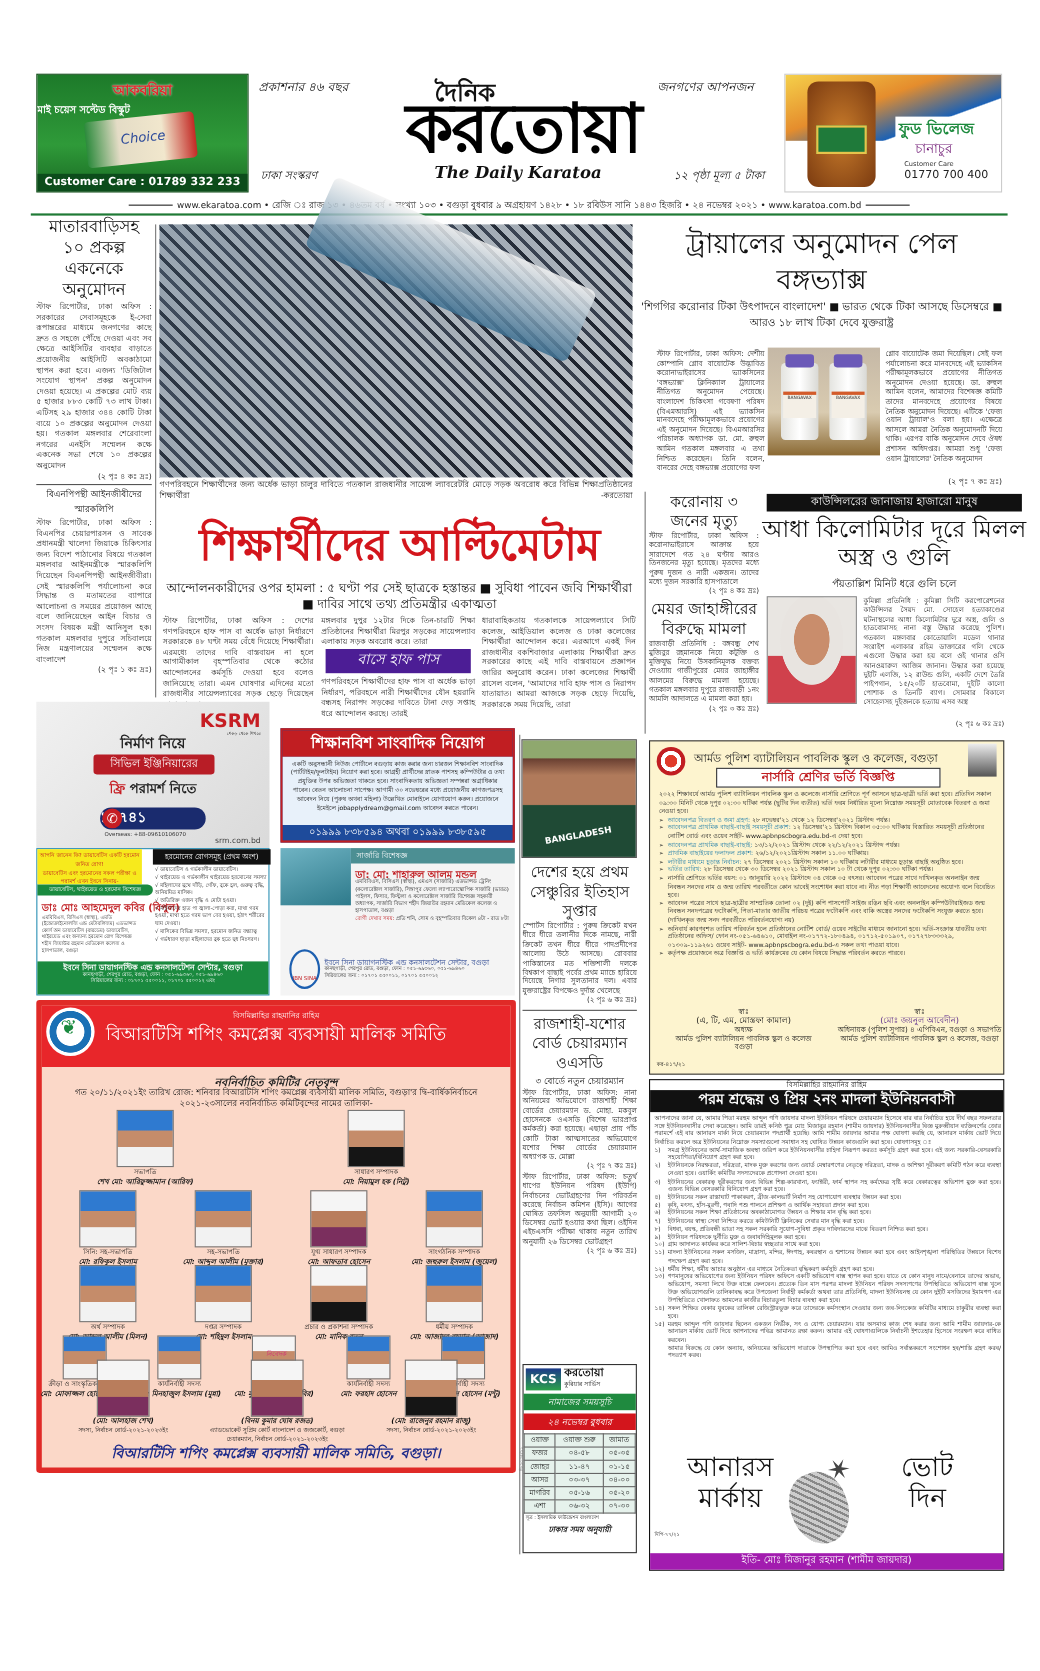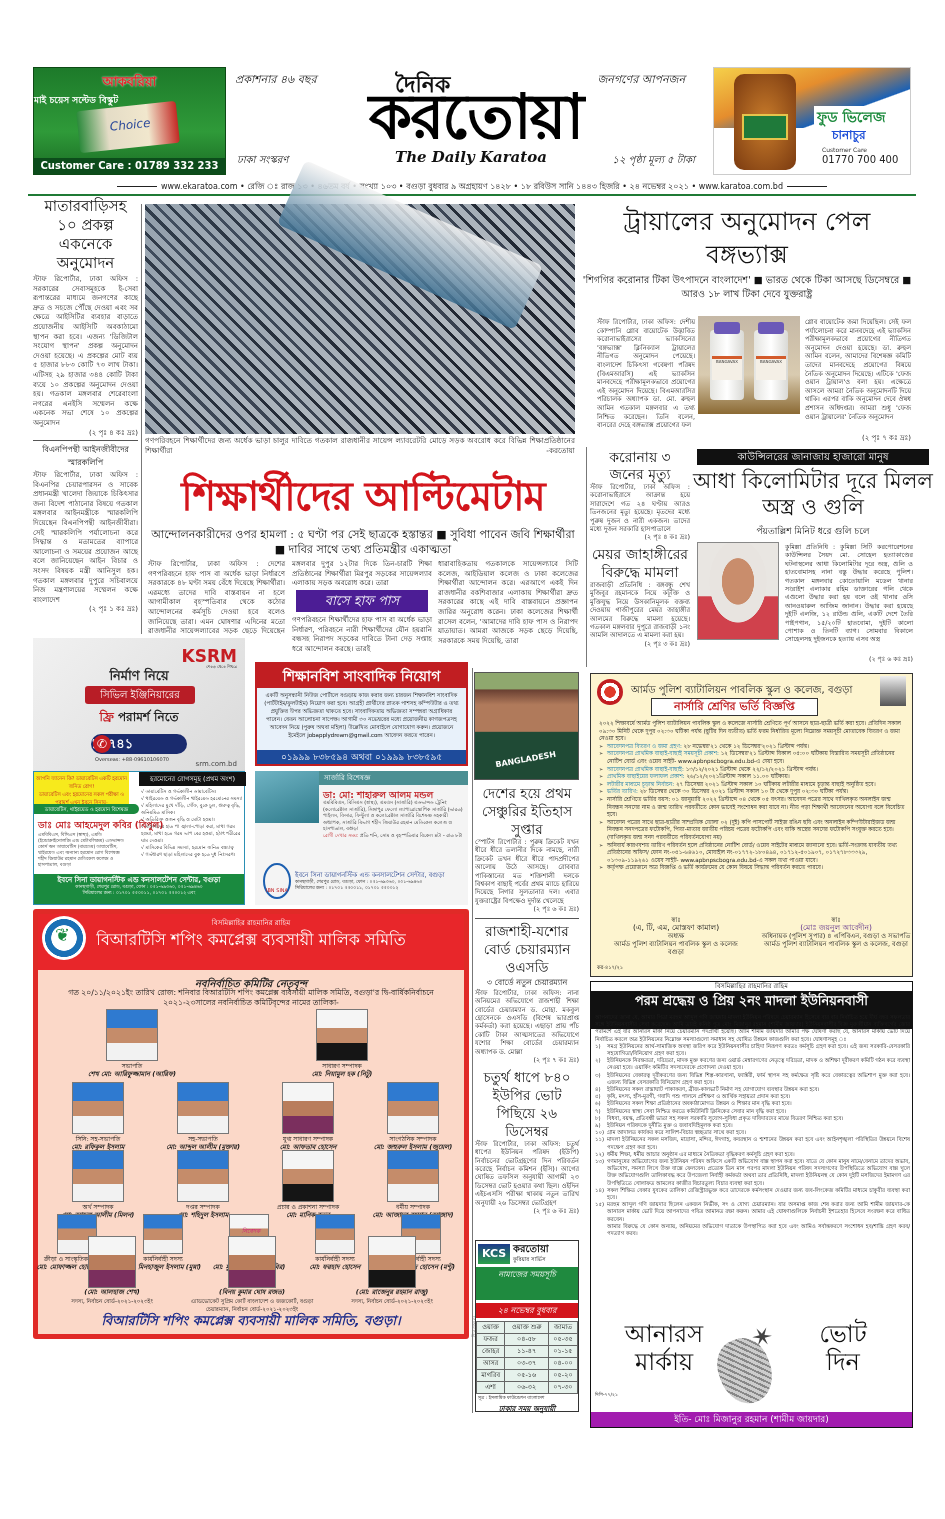--- a/index.html
+++ b/index.html
@@ -12,21 +12,21 @@
 .ad-left{left:33px;top:67px;width:193px;height:108px;background:linear-gradient(180deg,#1d7a2a,#2f9a39 60%,#1a6b24);border:1px solid #0d4a15}
 .ad-left .brand{color:#e3262b;font-weight:bold;font-size:13px;text-align:center;margin-top:4px;text-shadow:0 0 2px #fff}
 .ad-left .tag{color:#fff;font-size:9px;text-align:left;font-weight:bold}
 .ad-left .pack{position:absolute;left:44px;top:38px;width:100px;height:42px;background:linear-gradient(90deg,#2c8a3c,#e4dcc6 30%,#f1e7cd 70%,#c32a25);border-radius:4px;transform:rotate(-6deg)}
 .ad-left .care{position:absolute;left:0;bottom:0;width:100%;height:16px;background:#0c4c1b;color:#fff;font-size:10px;font-weight:bold;text-align:center;line-height:16px}
 .ad-right{left:713px;top:67px;width:198px;height:108px;background:#fff;border:1px solid #ccc;overflow:hidden}
 .ad-right .sw1{position:absolute;left:0;top:0;width:100%;height:60px;background:linear-gradient(160deg,#f5d04a,#e58d2d 40%,#1b61b5 70%,#fff 71%)}
 .ad-right .jar{position:absolute;left:20px;top:6px;width:62px;height:96px;background:radial-gradient(ellipse at center,#c97c2b,#7a3a10);border-radius:10px}
 .ad-right .jar .lbl{position:absolute;left:8px;top:40px;width:46px;height:26px;background:#1f7a3a;border:2px solid #e6c44b}
 .ad-right .brand{position:absolute;left:100px;top:38px;color:#1c8a3d;font-weight:bold;font-size:14px;background:#fff;padding:0 3px}
-.ad-right .sub{position:absolute;left:118px;top:58px;color:#1d4ed8;font-weight:bold;font-size:12px}
+.ad-right .sub{position:absolute;left:118px;top:58px;color:#701a75;font-weight:normal;font-size:12px}
 .ad-right .care{position:absolute;left:108px;top:78px;font-size:6px;color:#333}
 .ad-right .phone{position:absolute;left:108px;top:86px;font-size:10px;color:#222}
 .mast-top{left:235px;top:71px;width:470px;font-size:11px;font-style:italic}
 .mast-logo{left:248px;top:88px;width:455px;height:58px;font-size:62px;font-weight:900;letter-spacing:-2px;line-height:58px;text-align:center;color:#000;font-family:"DejaVu Serif",serif}
 .mast-sub{left:235px;top:152px;width:470px;font-size:10px}
 .dateline{left:28px;top:180px;width:888px;font-size:8px;color:#222;text-align:center;white-space:nowrap;border-top:0;}
 .dateline:before,.dateline:after{content:"";display:inline-block;width:40px;height:1px;background:#222;vertical-align:middle;margin:0 4px}
 .green-rule{left:28px;top:194px;width:888px;height:2px;background:#1f7a35}
 
 .vline{width:1px;background:#777}
@@ -85,49 +85,49 @@
 .mem .ph.w{background:linear-gradient(180deg,#f5f5f5 0,#f5f5f5 35%,#b97d5c 36%,#b97d5c 65%,#7b2f5e 66%)}
 .mem .ph.k{background:linear-gradient(180deg,#f5f5f5 0,#f5f5f5 35%,#c58c6a 36%,#c58c6a 65%,#151515 66%)}
 .mem .role{font-size:6px;line-height:8px;margin-top:1px}
 .mem .nm{font-size:6.5px;line-height:8px;font-style:italic;font-weight:bold}
 .brtc .nib{position:absolute;left:0;top:312px;width:100%;text-align:center;font-size:6px;color:#d4227a;font-style:italic}
 .brtc .foot{position:absolute;left:0;top:397px;width:100%;text-align:center;font-size:13px;color:#1c2a8a;font-style:italic;font-weight:bold}
 .apbn{left:590px;top:673px;width:323px;height:304px;background:#fdf4cf;border:1px solid #333}
 .apbn .hd{position:absolute;left:40px;top:8px;font-size:10px;color:#222}
 .apbn .badge{position:absolute;left:6px;top:5px;width:26px;height:26px;border-radius:50%;background:radial-gradient(circle,#e03a2a 30%,#fff 32%,#fff 50%,#c11e22 52%)}
 .apbn .bb{position:absolute;right:6px;top:2px;width:26px;height:30px;background:linear-gradient(180deg,#eee,#555)}
-.apbn .tt{position:absolute;left:60px;top:24px;width:167px;height:18px;border:1px solid #333;background:#fff;color:#c11e22;font-size:11px;text-align:center;line-height:16px;font-weight:bold}
+.apbn .tt{position:absolute;left:60px;top:24px;width:204px;height:18px;border:1px solid #333;background:#fff;color:#c11e22;font-size:11px;text-align:center;line-height:16px;font-weight:bold}
 .apbn .body{position:absolute;left:8px;top:46px;width:307px;font-size:5.6px;line-height:7.6px;color:#222}
 .apbn .body .it{padding-left:8px;position:relative}
 .apbn .body .it:before{content:"➢";position:absolute;left:0;top:0;font-size:5px}
 .apbn .body .it b{color:#1a7aa8;font-weight:normal}
 .apbn .sig{position:absolute;font-size:6.5px;text-align:center;line-height:8px}
 .apbn .sig .n{font-size:7.5px}
 .apbn .code{position:absolute;left:6px;bottom:4px;font-size:5px}
 .madla{left:590px;top:981px;width:323px;height:447px;border:1px solid #111;background:#fff}
 .madla .bis{position:absolute;left:0;top:-1px;width:100%;text-align:center;font-size:6.5px}
-.madla .hd{position:absolute;left:0;top:9px;width:100%;height:38px;background:#111;color:#fff;font-size:13px;font-weight:bold;text-align:center;line-height:20px}
+.madla .hd{position:absolute;left:0;top:9px;width:100%;height:20px;background:#111;color:#fff;font-size:13px;font-weight:bold;text-align:center;line-height:20px}
 .madla .body{position:absolute;left:4px;top:32px;width:315px;font-size:5.4px;line-height:7.2px;color:#222;text-align:justify}
 .madla .body .it{padding-left:12px;position:relative}
 .madla .body .it span{position:absolute;left:0;top:0}
 .madla .sym{position:absolute;left:0;top:338px;width:100%;height:86px}
 .madla .s1{position:absolute;left:28px;top:0;font-size:24px;text-align:center;line-height:28px;font-family:"DejaVu Serif",serif}
 .madla .s2{position:absolute;right:34px;top:0;font-size:24px;text-align:center;line-height:28px;font-family:"DejaVu Serif",serif}
 .madla .pine{position:absolute;left:128px;top:18px;width:52px;height:66px;border-radius:45% 45% 50% 50%;background:repeating-linear-gradient(45deg,#888 0 2px,#ccc 2px 5px),repeating-linear-gradient(-45deg,#777 0 2px,transparent 2px 5px);transform:rotate(-20deg)}
 .madla .leaves{position:absolute;left:160px;top:2px;font-size:26px;color:#444;transform:rotate(25deg)}
 .madla .code{position:absolute;left:4px;top:410px;font-size:4.5px}
 .madla .foot{position:absolute;left:0;bottom:0;width:100%;height:15px;background:#a21caf;color:#fff;font-size:9px;text-align:center;line-height:15px}
 .cricket{left:474px;top:672px;width:105px;height:108px;background:linear-gradient(180deg,#8fa86e 0,#8fa86e 15%,#6a4032 16%,#b07a5b 30%,#b07a5b 55%,#1f4a35 56%);border:1px solid #555}
 .cricket span{position:absolute;left:20px;top:82px;color:#fff;font-size:8px;font-weight:bold;transform:rotate(-10deg)}
 .kcs{left:475px;top:1240px;width:104px;height:172px;border:1px solid #333;background:#fff}
 .kcs .lg{height:26px;display:flex;align-items:center;padding:2px}
 .kcs .lg .k{width:32px;height:20px;background:linear-gradient(180deg,#1c3a8a,#2ba14a);color:#fff;font-weight:bold;font-size:11px;text-align:center;line-height:20px}
 .kcs .lg .t{font-size:10px;font-weight:bold;margin-left:3px;line-height:10px}
 .kcs .lg .t small{display:block;font-size:5.5px;font-weight:normal}
-.kcs .g{height:33px;background:#1f8a3f;color:#fff;font-size:8px;text-align:center;line-height:15px;font-style:italic}
+.kcs .g{height:15px;background:#1f8a3f;color:#fff;font-size:8px;text-align:center;line-height:15px;font-style:italic}
 .kcs .r{height:15px;background:#d3151c;color:#fff;font-size:8px;text-align:center;line-height:15px;margin-top:3px;font-style:italic}
 .kcs table{width:100%;border-collapse:collapse;margin-top:3px;background:#e6f2ec}
 .kcs td{border:1px solid #666;font-size:6.5px;text-align:center;height:12px}
 .kcs .src{font-size:4.5px;padding:1px 2px}
 .kcs .dh{font-size:7px;font-style:italic;font-weight:bold;text-align:center}
 .sidecode{font-size:4px;color:#666;transform:rotate(-90deg);transform-origin:left top}
 .hr{height:1px;background:#555}
 </style>
 </head>
 <body>
@@ -391,21 +391,20 @@
   </div>
 <div class="abs" style="left:475px;top:784px;width:104px">
   <div class="hl serif" style="font-size:13.5px;line-height:18px">দেশের হয়ে প্রথম সেঞ্চুরির ইতিহাস সুপ্তার</div>
   <div class="txt" style="font-size:6.5px;line-height:8.4px">স্পোর্টস রিপোর্টার : পুরুষ ক্রিকেট যখন ধীরে ধীরে তলানীর দিকে নামছে, নারী ক্রিকেট তখন ধীরে ধীরে পাদপ্রদীপের আলোয় উঠে আসছে। রোববার পাকিস্তানের মত শক্তিশালী দলকে বিশ্বকাপ বাছাই পর্বের প্রথম ম্যাচে হারিয়ে দিয়েছে নিগার সুলতানার দল। এবার যুক্তরাষ্ট্রের বিপক্ষেও দুর্দান্ত খেলেছে</div>
   <div class="txt" style="text-align:right;font-size:6.5px">(২ পৃঃ ৬ কঃ দ্রঃ)</div>
   <div class="hr" style="margin:3px 0"></div>
   <div class="hl serif" style="font-size:13.5px;line-height:18px">রাজশাহী-যশোর বোর্ড চেয়ারম্যান ওএসডি</div>
   <div style="font-size:8px;text-align:center">৩ বোর্ডে নতুন চেয়ারম্যান</div>
   <div class="txt" style="font-size:6.5px;line-height:8.4px">স্টাফ রিপোর্টার, ঢাকা অফিস: নানা অনিয়মের অভিযোগে রাজশাহী শিক্ষা বোর্ডের চেয়ারম্যান ড. মোহা. মকবুল হোসেনকে ওএসডি (বিশেষ ভারপ্রাপ্ত কর্মকর্তা) করা হয়েছে। এছাড়া প্রায় পাঁচ কোটি টাকা আত্মসাতের অভিযোগে যশোর শিক্ষা বোর্ডের চেয়ারম্যান অধ্যাপক ড. মোল্লা</div>
   <div class="txt" style="text-align:right;font-size:6.5px">(২ পৃঃ ৭ কঃ দ্রঃ)</div>
-  <div class="hl serif" style="font-size:13.5px;line-height:18px;margin-top:2px">চতুর্থ ধাপে ৮৪০ ইউপির ভোট পিছিয়ে ২৬ ডিসেম্বর</div>
   <div class="txt" style="font-size:6.5px;line-height:8.4px">স্টাফ রিপোর্টার, ঢাকা অফিস: চতুর্থ ধাপের ইউনিয়ন পরিষদ (ইউপি) নির্বাচনের ভোটগ্রহণের দিন পরিবর্তন করেছে নির্বাচন কমিশন (ইসি)। আগের ঘোষিত তফসিল অনুযায়ী আগামী ২৩ ডিসেম্বর ভোট হওয়ার কথা ছিল। ওইদিন এইচএসসি পরীক্ষা থাকায় নতুন তারিখ অনুযায়ী ২৬ ডিসেম্বর ভোটগ্রহণ</div>
   <div class="txt" style="text-align:right;font-size:6.5px">(২ পৃঃ ৬ কঃ দ্রঃ)</div>
 </div>
 
 <div class="abs kcs">
   <div class="lg">
     <div class="k">KCS</div>
     <div class="t"><span>করতোয়া</span><small>কুরিয়ার সার্ভিস</small></div>
   </div>
   <div class="g">নামাজের সময়সূচি</div>

